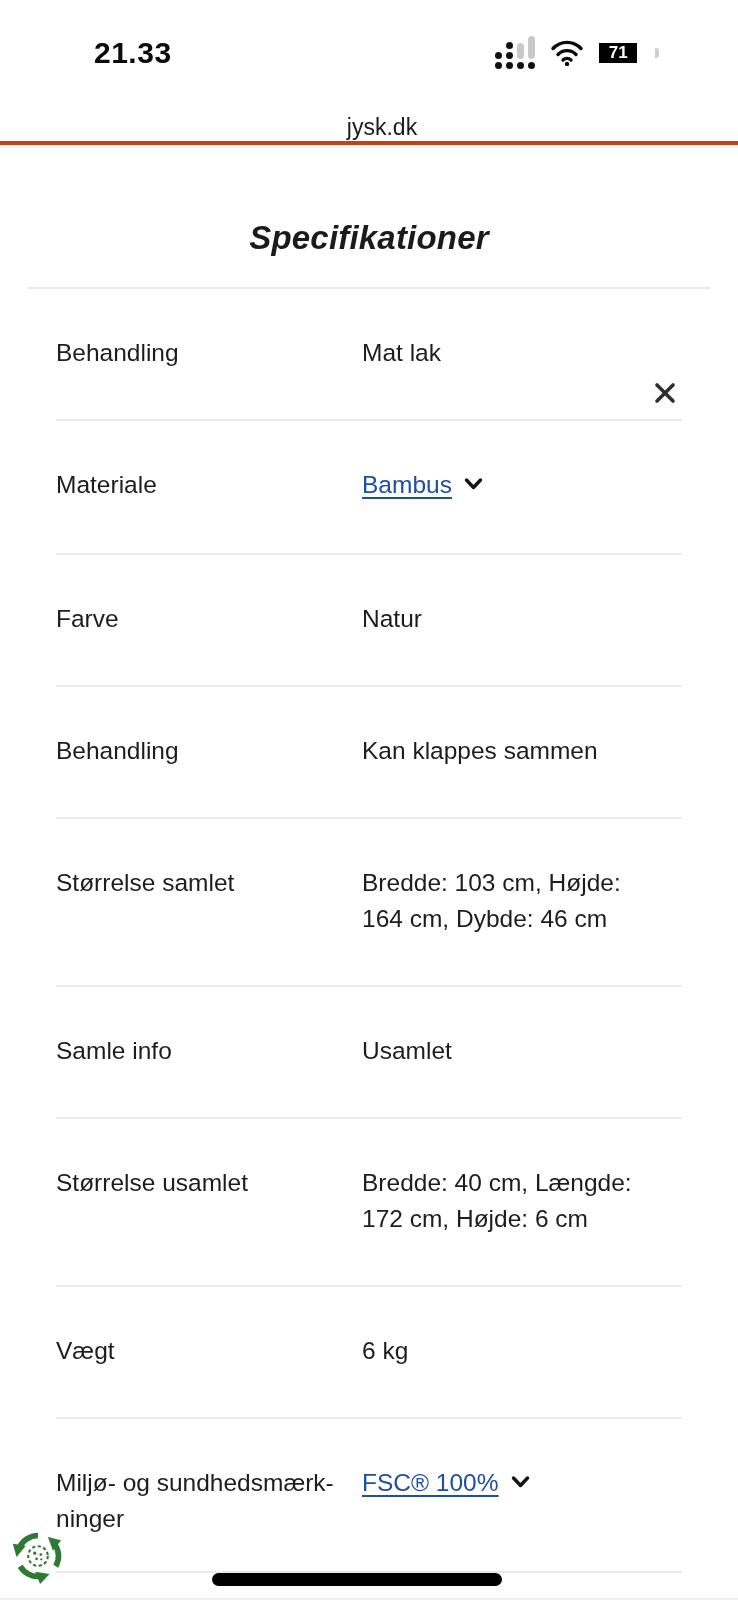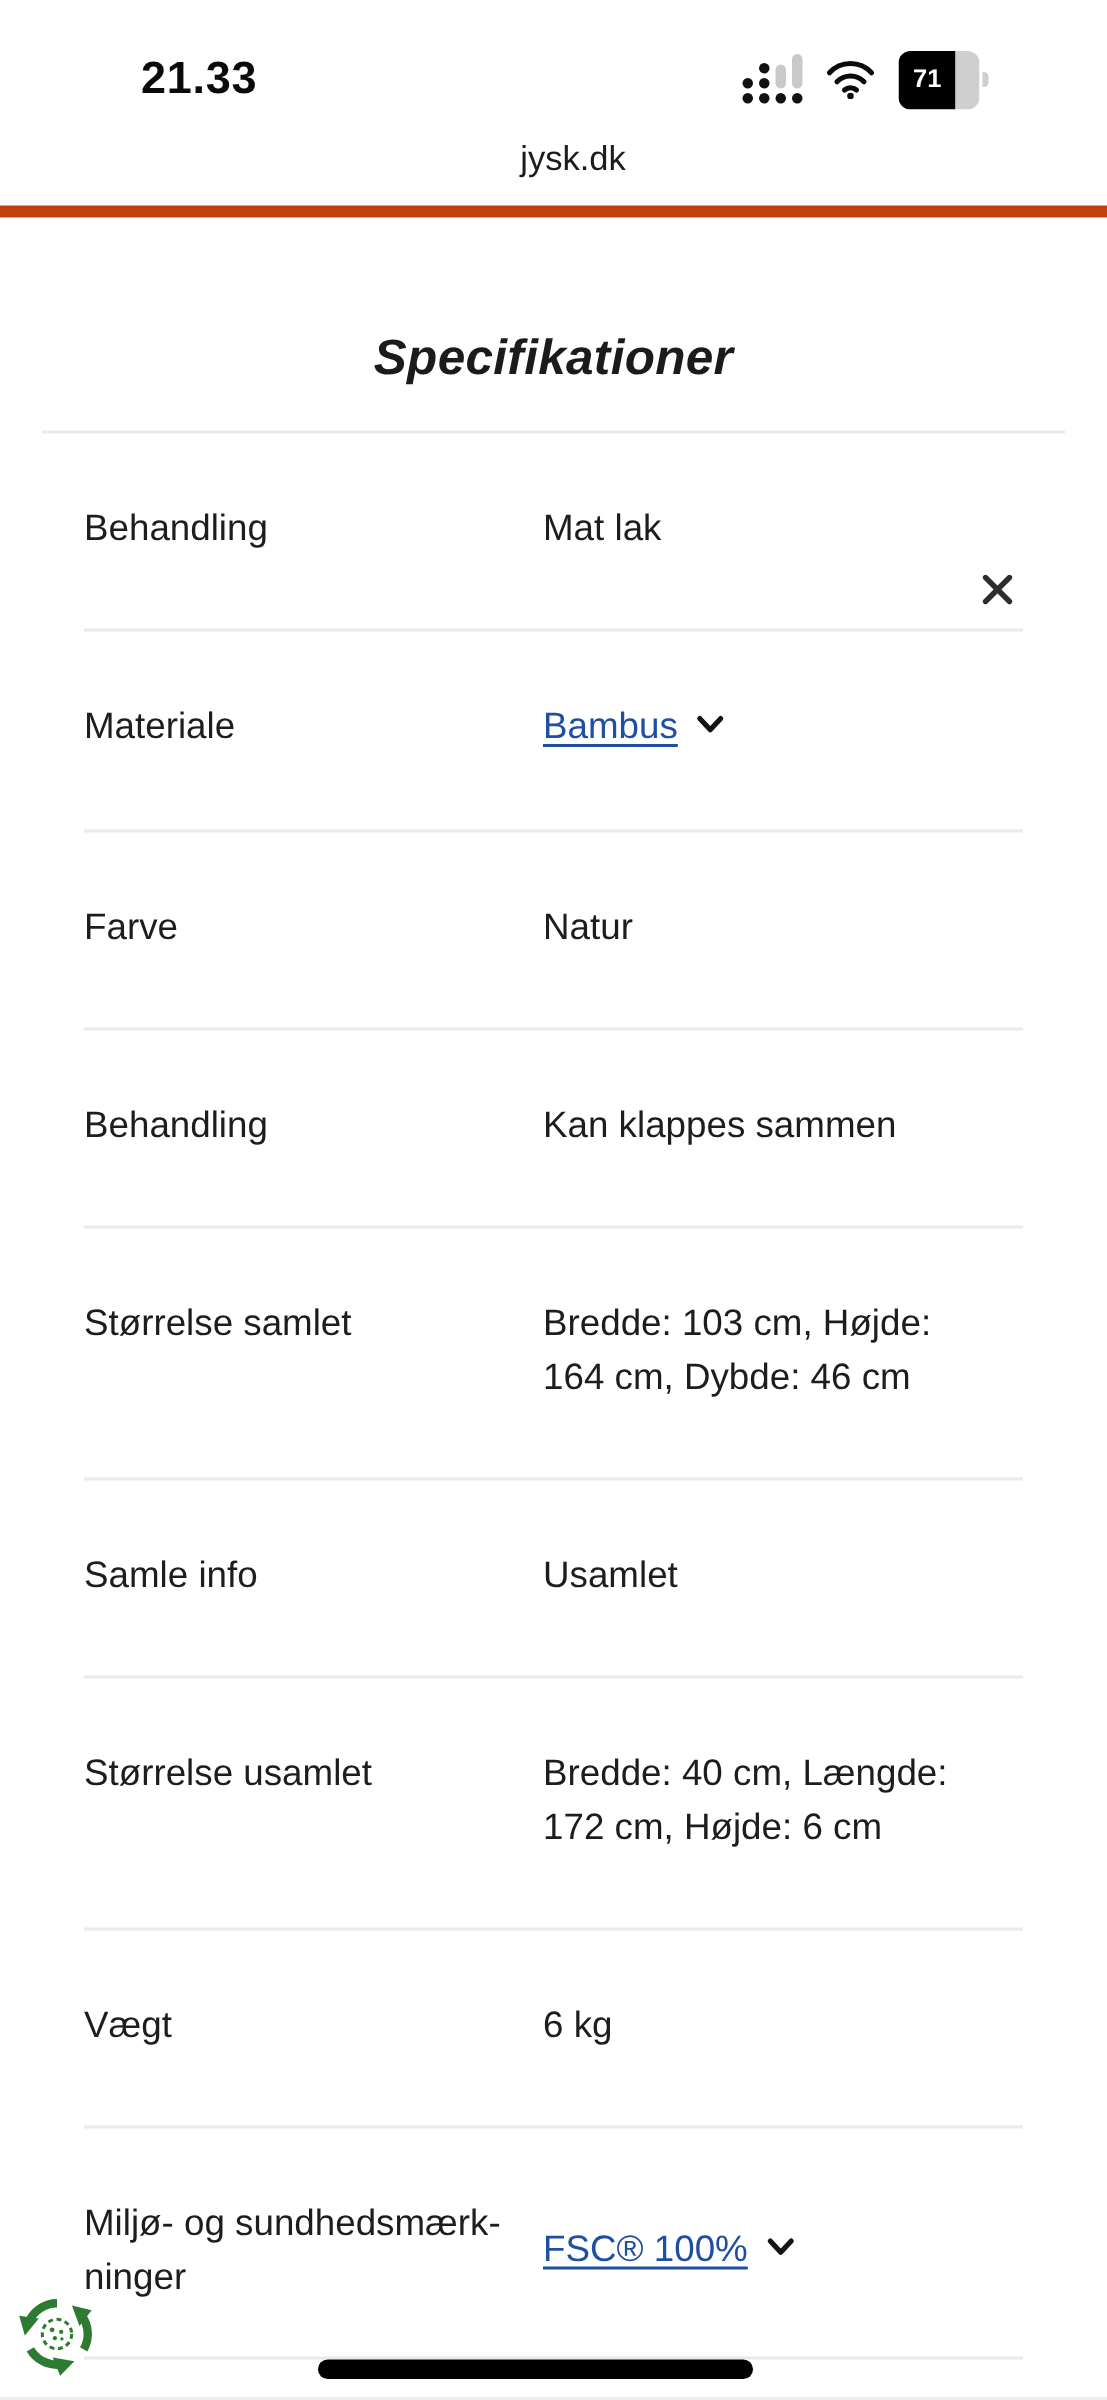--- a/index.html
+++ b/index.html
@@ -11,43 +11,43 @@
     padding:14px 79px 0 94px; }
   .status-time { font-size:30px; font-weight:700; letter-spacing:.5px; color:#0b0b0b; }
   .status-icons { display:flex; align-items:center; gap:15px; }
   .cell-icon { display:flex; align-items:flex-end; gap:4px; height:32px; }
   .cell-col { display:flex; flex-direction:column; align-items:center; gap:3px; }
   .cdot { width:7px; height:7px; border-radius:50%; background:#111; }
   .cbar { width:7px; border-radius:4px; background:#c9c9c9; }
   .cbar.h16 { height:16px; } .cbar.h23 { height:23px; }
   .wifi-icon svg { display:block; }
   .battery { display:flex; align-items:center; }
-  .battery-body { width:54px; height:39px; border-radius:8px; overflow:hidden; display:flex; }
+  .battery-body { width:54px; height:39px; border-radius:8px; overflow:hidden; display:flex;align-items:center; }
   .battery-fill { width:71%; background:#000; color:#fff; display:flex; align-items:center;
     justify-content:center; font-size:17px; font-weight:700; }
   .battery-rest { flex:1; background:#cfcfcf; }
   .battery-tip { width:4px; height:10px; border-radius:0 3px 3px 0; background:#cfcfcf; margin-left:2px; }
 
   
-  .url-bar { height:53px; display:flex; align-items:flex-start; justify-content:center;
-    border-bottom:8px solid #c2410c;padding-left:26px; }
+  .url-bar { height:53px; display:flex; align-items:flex-end; justify-content:center;
+    border-bottom:4px solid #c2410c;padding-left:26px; }
   .url-text { font-size:23px; color:#1c1c1e; }
 
   
   .modal-header { position:relative; padding:74px 0 30px 0; text-align:center; }
   .modal-title { font-size:33px; font-weight:700; color:#1b1b1d; letter-spacing:.2px;font-style:italic; }
   .close-btn { position:absolute; top:234px; right:58px; width:30px; height:30px; border:none;
     background:transparent; cursor:pointer; padding:0; }
   .title-divider { height:2px; background:#e9e9e9; margin:0 28px; }
 
   
   .specs { margin:0 56px; }
   .spec-row { display:flex; align-items:flex-start; padding:46px 0 48px 0;
     border-bottom:2px solid #eaeaea; }
-  .spec-row.last { padding-bottom:34px;align-items:center; }
+  .spec-row.last { padding-bottom:34px; }
   .spec-label { width:306px; flex:0 0 306px; font-size:24.5px; line-height:36px; color:#1d1d1e; }
   .spec-value { width:280px; font-size:24.5px; line-height:36px; color:#1d1d1e; }
   .spec-link { color:#1e4fa1; text-decoration:underline; text-underline-offset:4px; }
   .chevron { display:inline-block; vertical-align:-2px; margin-left:10px; }
 
   
   .cookie-widget { position:absolute; left:10px; top:1528px; width:56px; height:56px;
     border:none; background:transparent; padding:0; cursor:pointer; }
   .home-indicator { position:absolute; left:212px; top:1573px; width:290px; height:13px;
     border-radius:7px; background:#000; cursor:grab; }

